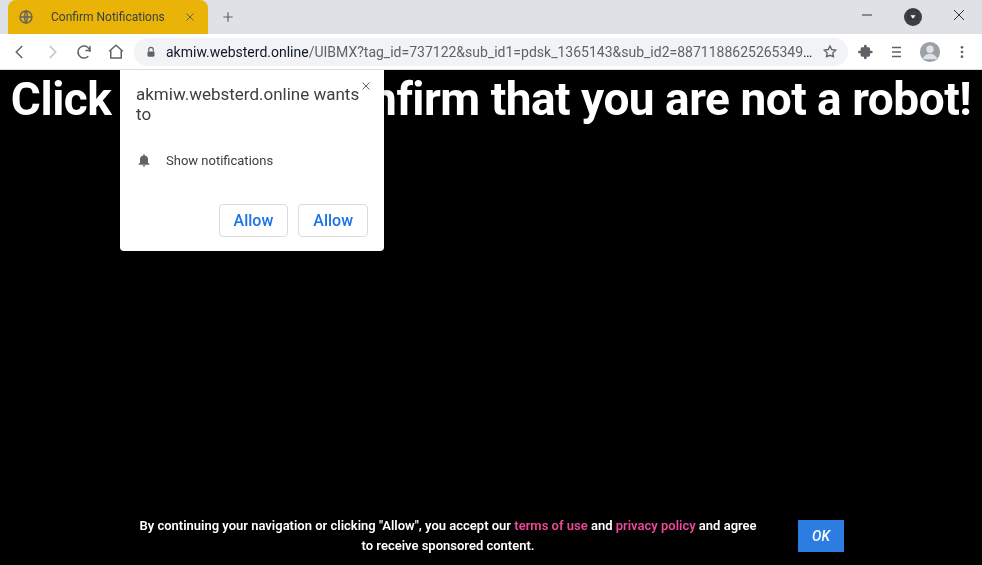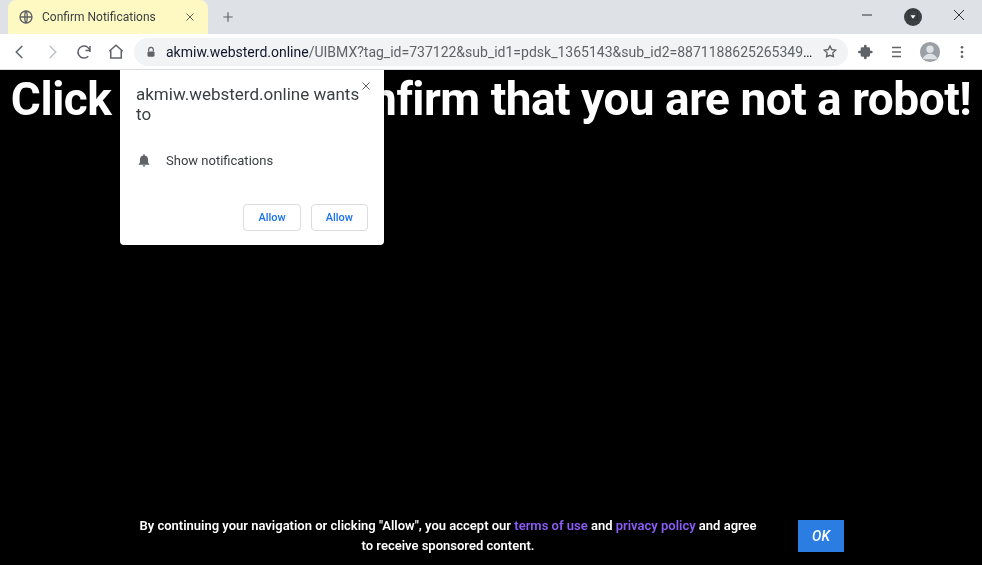--- a/index.html
+++ b/index.html
@@ -4,21 +4,21 @@
 <style>
 * { margin: 0; padding: 0; box-sizing: border-box; font-family: -apple-system, BlinkMacSystemFont, "Segoe UI", Roboto, Arial, sans-serif; }
 body { width: 982px; height: 565px; background: #fff; overflow: hidden; position: relative; }
 
 
 .titlebar { height: 34px; background: #dee1e6; display: flex; align-items: flex-end; position: relative; }
 .win-controls { position: absolute; right: 0; top: 0; display: flex; }
 .win-btn { width: 46px; height: 30px; display: flex; align-items: center; justify-content: center; color: #333; }
 .win-btn svg { width: 10px; height: 10px; }
 
-.tab { background: #fef9c3; height: 34px; margin-left: 8px; border-radius: 8px 8px 0 0; display: flex; align-items: center; padding: 0 10px; gap: 8px; min-width: 200px; position: relative; }
+.tab { background: #eab308; height: 34px; margin-left: 8px; border-radius: 8px 8px 0 0; display: flex; align-items: center; padding: 0 10px; gap: 17px; min-width: 200px; position: relative; }
 .tab-favicon { width: 16px; height: 16px; display:flex; align-items:center; justify-content:center; }
 .tab-title { font-size: 12px; color: #3c4043; flex: 1; white-space: nowrap; overflow: hidden; text-overflow: ellipsis; }
 .tab-close { width: 16px; height: 16px; display:flex; align-items:center; justify-content:center; color:#5f6368; }
 .newtab { width: 28px; height: 28px; display:flex; align-items:center; justify-content:center; margin-left:6px; margin-bottom:3px; color:#5f6368; border-radius:50%; }
 
 .toolbar { height: 36px; background: #fff; border-bottom: 1px solid #dadce0; display:flex; align-items:center; padding: 0 6px; gap: 4px; }
 .tb-btn { width: 28px; height: 28px; display:flex; align-items:center; justify-content:center; border-radius: 50%; color:#5f6368; }
 .tb-btn.disabled { color: #bdc1c6; }
 .omnibox { flex:1; height: 28px; background: #f1f3f4; border-radius: 14px; display:flex; align-items:center; padding: 0 10px; gap:8px; font-size: 14px; color:#202124; overflow:hidden; }
 .omnibox .lock { color:#5f6368; flex-shrink:0; }
@@ -29,32 +29,32 @@
 
 .avatar-badge { position:absolute; right: 60px; top: 8px; width:18px; height:18px; background:#3c4043; border-radius:50%; display:flex; align-items:center; justify-content:center; }
 .avatar-badge svg { width:10px; height:10px; fill:#fff; }
 
 
 .page { position: relative; width: 100%; height: calc(565px - 34px - 36px); background: #000; overflow:hidden; }
 .headline { color: #fff; font-size: 46px; font-weight: 700; text-align: center; line-height: 1.1; padding-top: 4px; letter-spacing: -0.5px; }
 
 .footer-consent { position:absolute; bottom: 10px; left:0; right:0; display:flex; justify-content:center; align-items:center; gap: 40px; padding: 0 40px; }
 .consent-text { color:#fff; font-size: 13px; font-weight:600; text-align:center; max-width: 620px; line-height:1.5; }
-.consent-text .link { color:#8b5cf6; }
+.consent-text .link { color:#ec4899; }
 .ok-btn { background:#2b7de1; color:#fff; border:none; padding: 8px 14px; font-size:14px; font-weight:500; cursor:pointer;font-style:italic; }
 
 
 .perm-popup { position:absolute; left: 120px; top: 0; width: 264px; background:#fff; border-radius: 0 0 4px 4px; box-shadow: 0 2px 10px rgba(0,0,0,0.25); padding: 14px 16px 14px 16px; z-index: 20; }
 .perm-close { position:absolute; right:8px; top:6px; width:20px; height:20px; display:flex; align-items:center; justify-content:center; color:#5f6368; cursor:pointer; }
 .perm-origin { font-size: 17px; color:#3c4043; margin-bottom: 28px; }
 .perm-row { display:flex; align-items:center; gap: 14px; margin-bottom: 36px; }
 .perm-row .bell { color:#5f6368; }
 .perm-label { font-size: 13px; color:#3c4043; }
 .perm-actions { display:flex; justify-content:flex-end; gap:10px; }
-.perm-btn { border:1px solid #dadce0; background:#fff; color:#1a73e8; font-size:11px; padding: 6px 14px; border-radius:4px; cursor:pointer; font-weight:500; }
+.perm-btn { border:1px solid #dadce0; background:#fff; color:#1a73e8; font-size:16px; padding: 6px 14px; border-radius:4px; cursor:pointer; font-weight:500; }
 
 svg { display:block; }
 </style>
 </head>
 <body>
 
 <div class="titlebar">
   <div class="tab">
     <span class="tab-favicon">
       <svg viewBox="0 0 24 24" width="16" height="16" fill="none" stroke="#5f6368" stroke-width="2">

